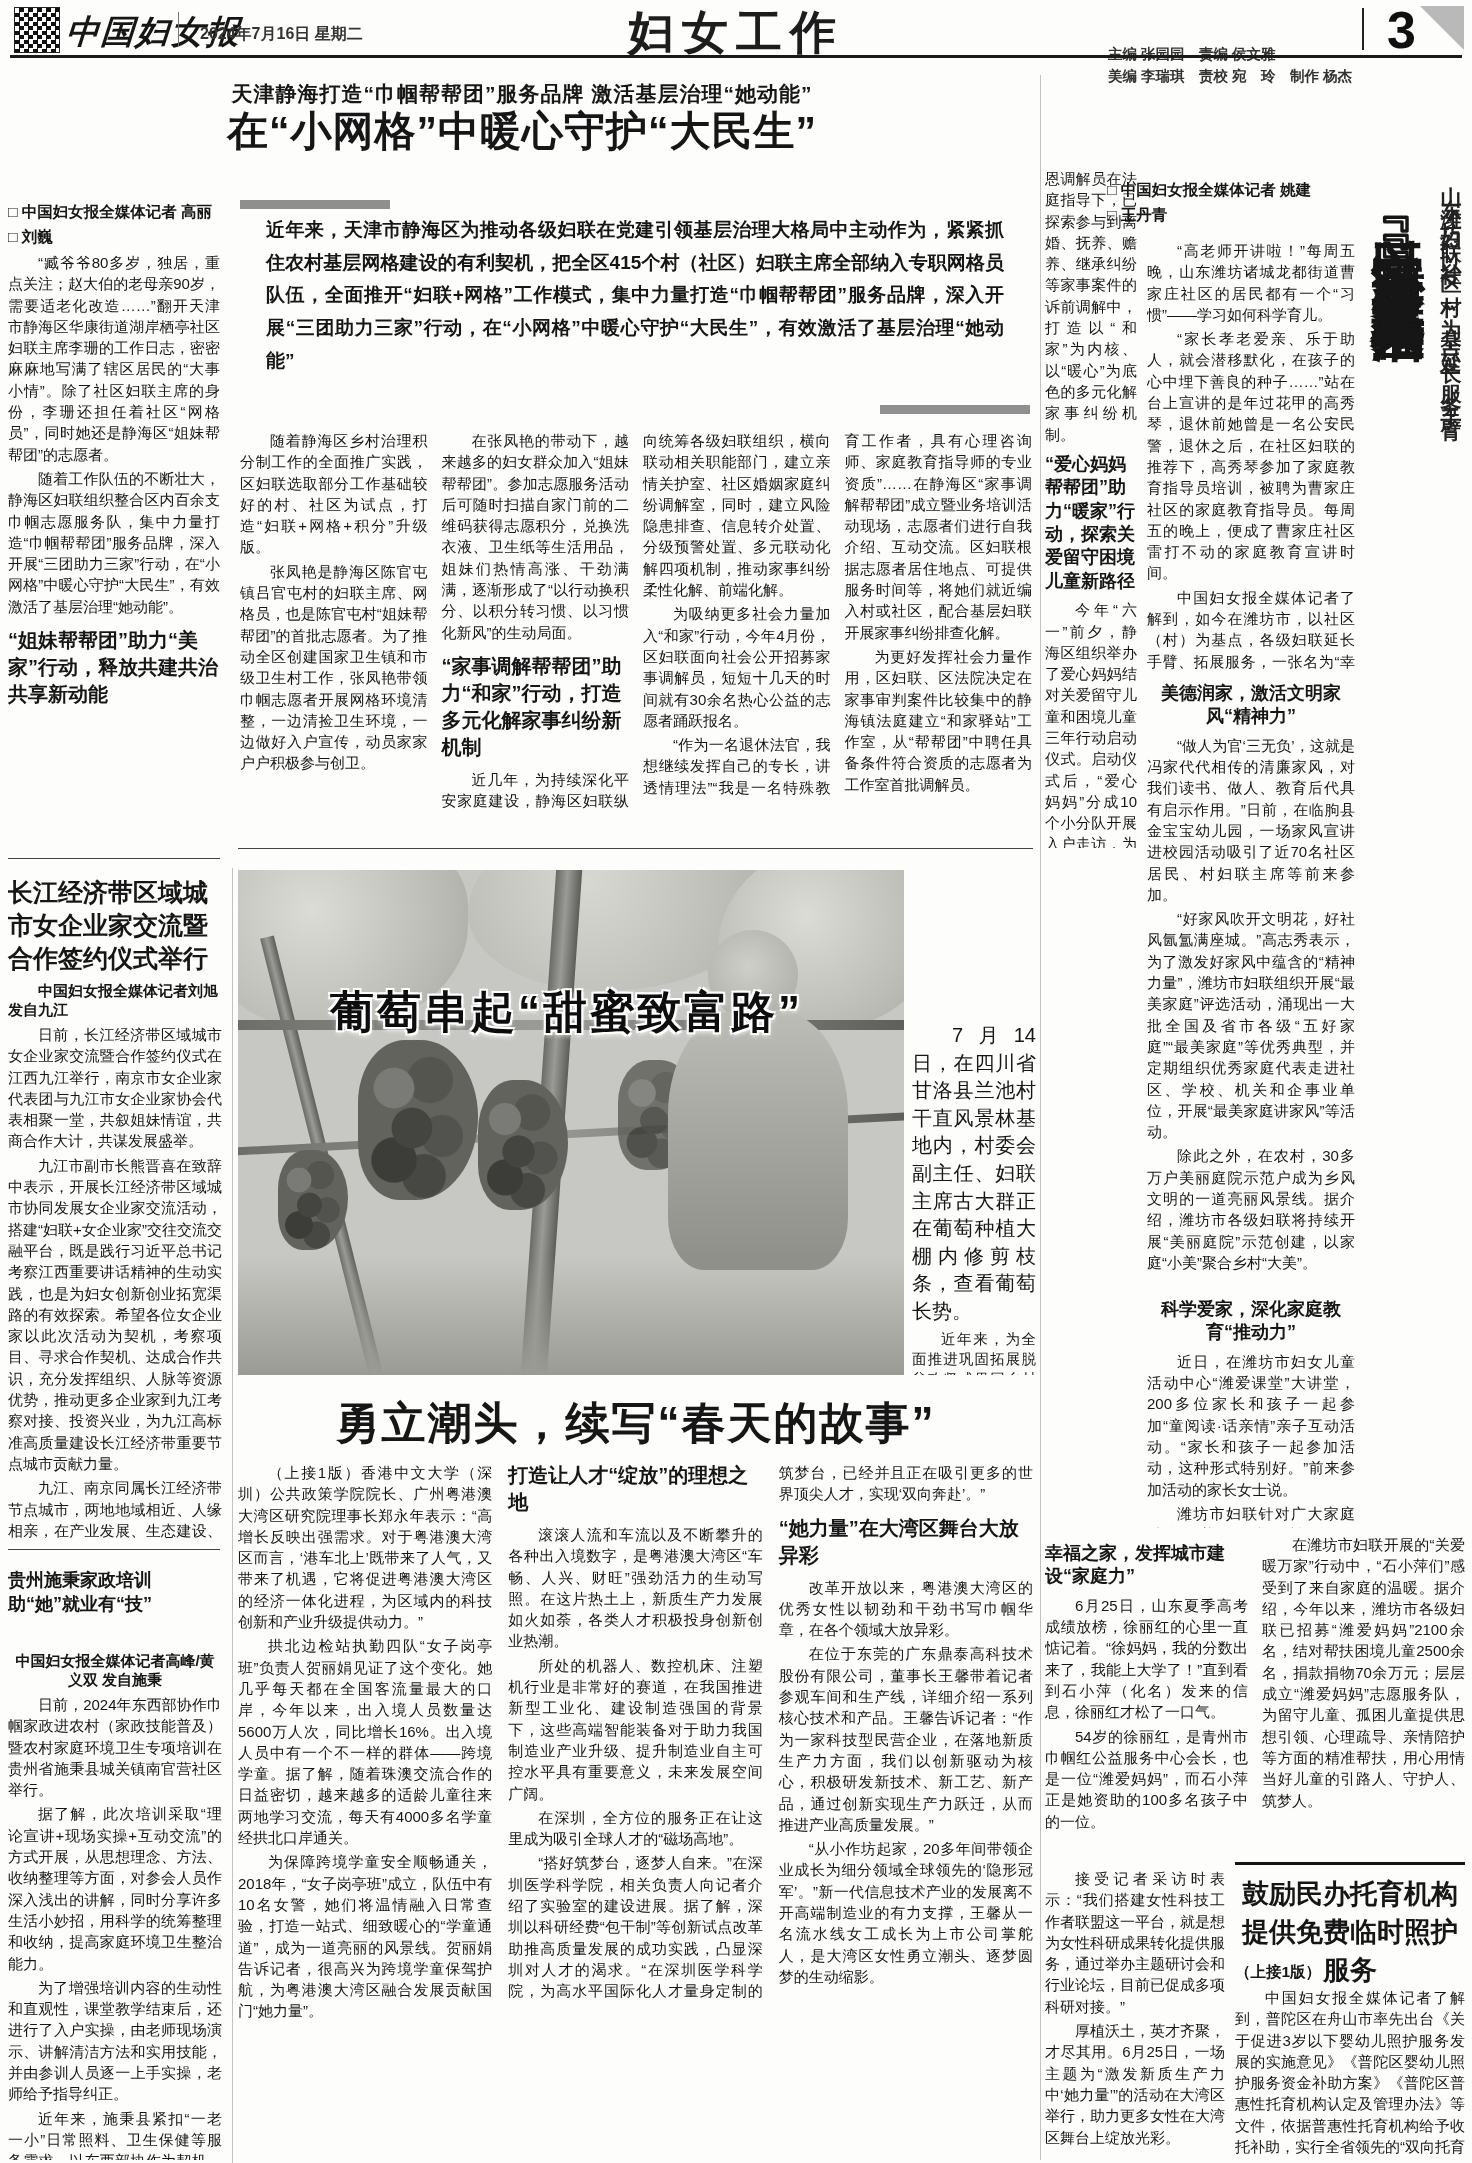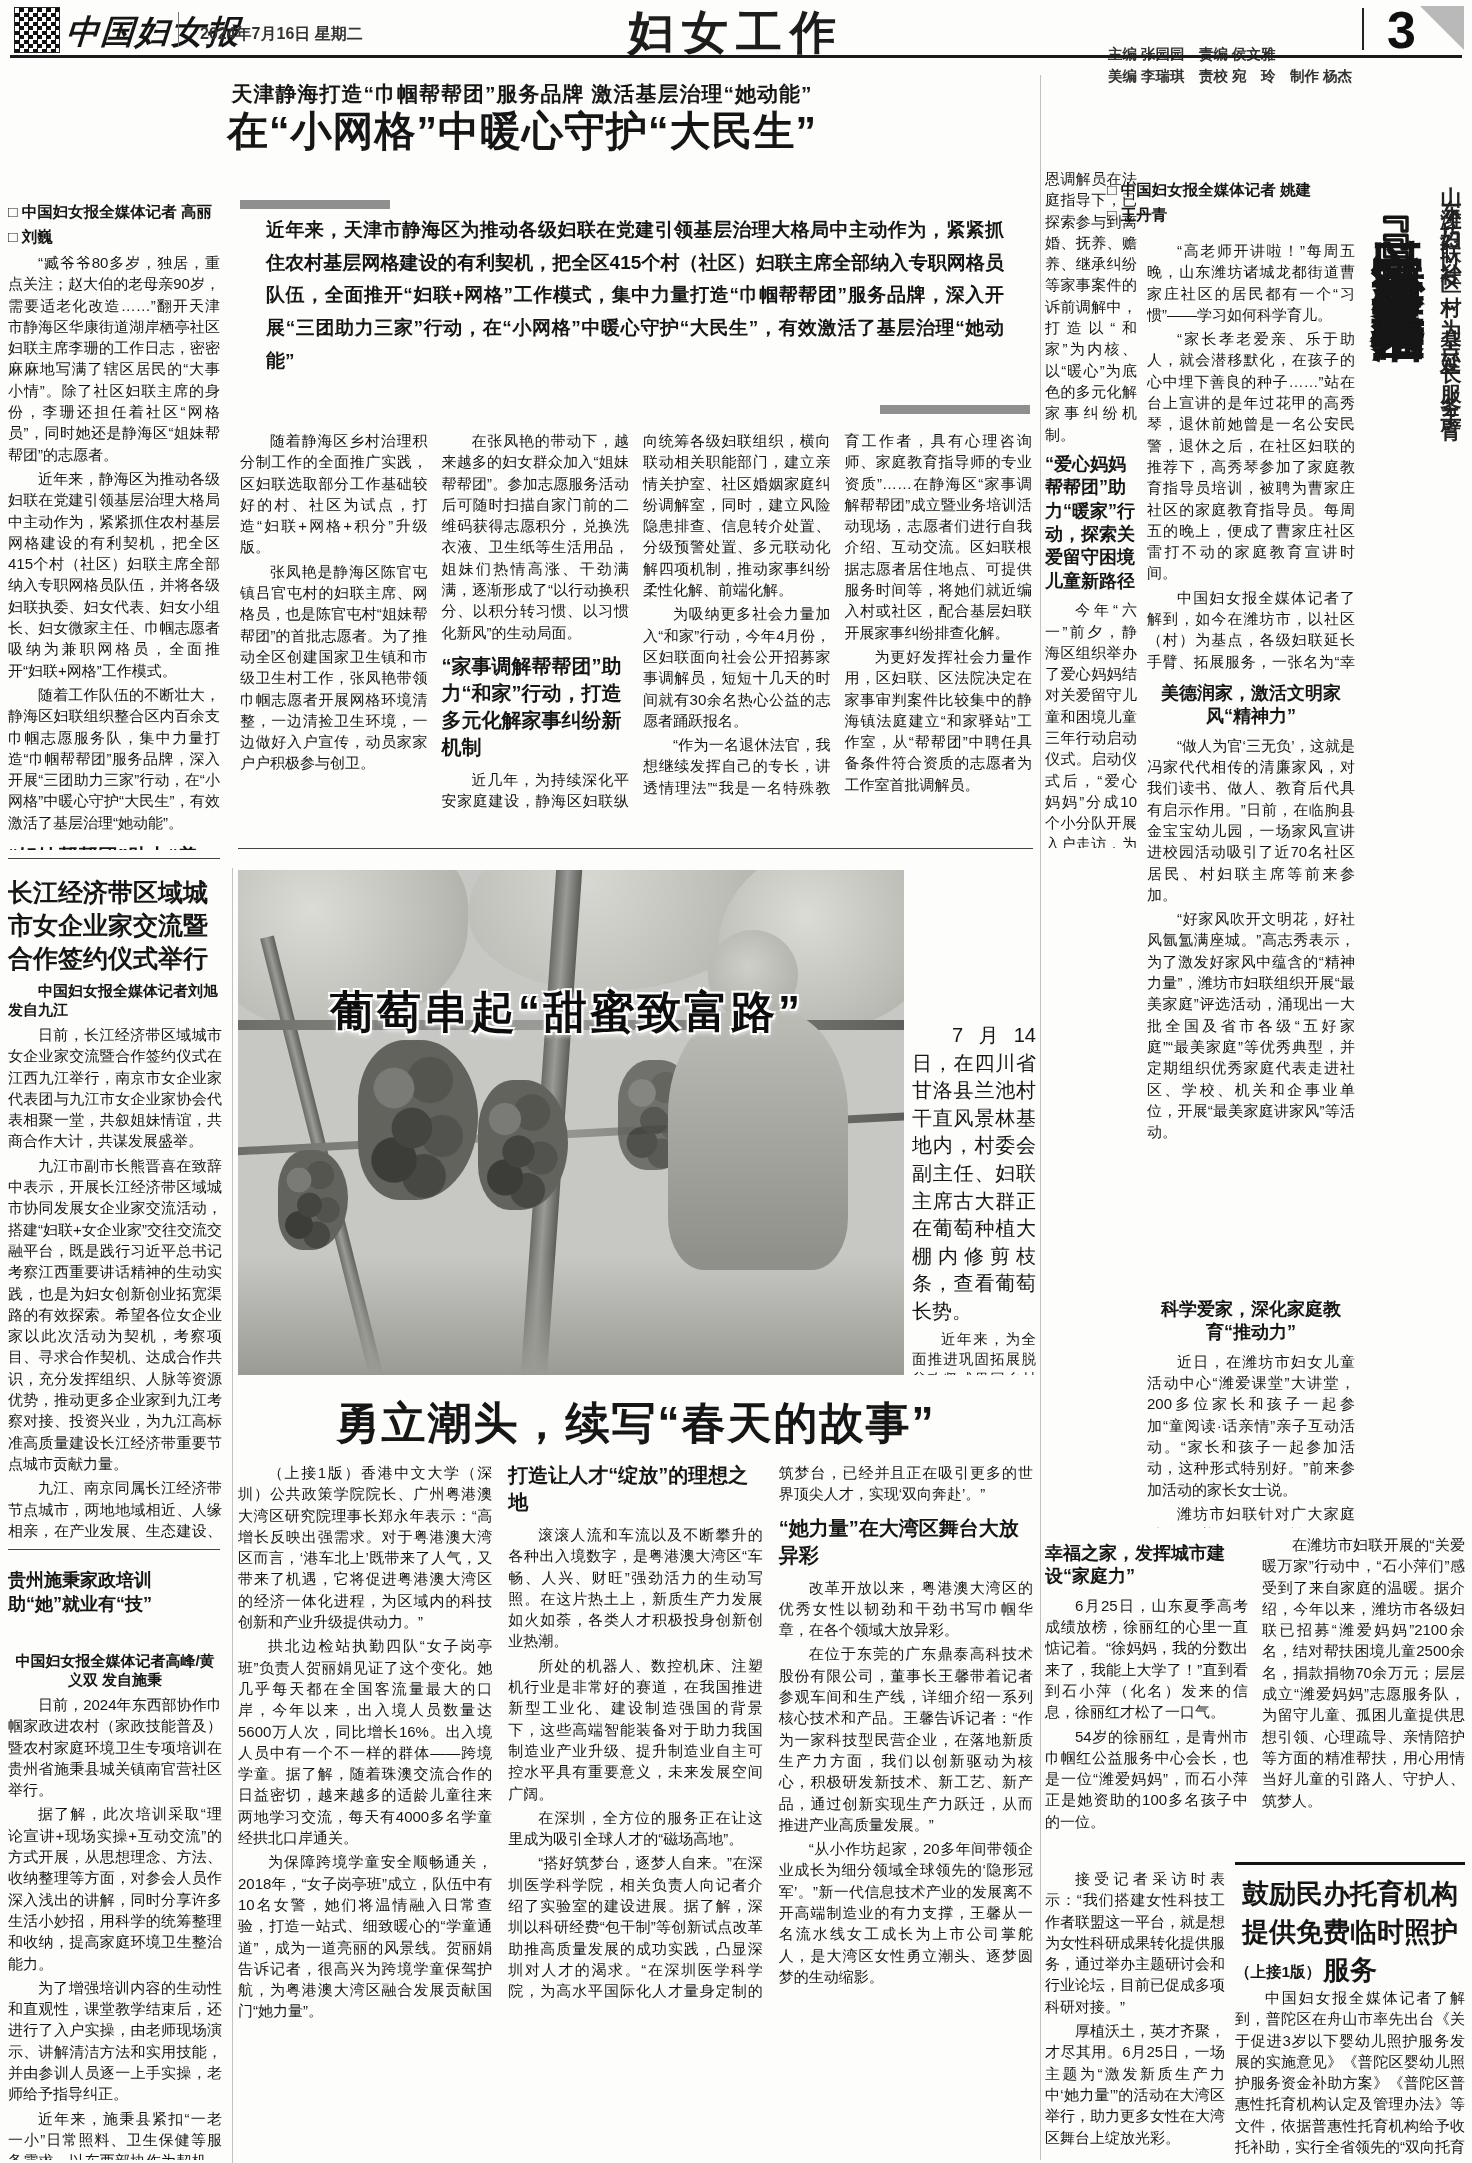--- a/index.html
+++ b/index.html
@@ -77,21 +77,20 @@
   <div class="pnum">3</div>
   <div class="hdr-rule"></div>
 
   <div class="abs kicker" style="left:8px;top:80px;width:1028px;">天津静海打造“巾帼帮帮团”服务品牌 激活基层治理“她动能”</div>
   <div class="abs h-main" style="left:8px;top:110px;width:1028px;">在“小网格”中暖心守护“大民生”</div>
 
   <div class="abs clip" style="left:8px;top:202px;width:212px;height:648px;">
     <p class="by">□ 中国妇女报全媒体记者 高丽</p>
     <p class="by">□ 刘巍</p>
     <p class="b">“臧爷爷80多岁，独居，重点关注；赵大伯的老母亲90岁，需要适老化改造……”翻开天津市静海区华康街道湖岸栖亭社区妇联主席李珊的工作日志，密密麻麻地写满了辖区居民的“大事小情”。除了社区妇联主席的身份，李珊还担任着社区“网格员”，同时她还是静海区“姐妹帮帮团”的志愿者。</p>
-    <p class="b">近年来，静海区为推动各级妇联在党建引领基层治理大格局中主动作为，紧紧抓住农村基层网格建设的有利契机，把全区415个村（社区）妇联主席全部纳入专职网格员队伍，并将各级妇联执委、妇女代表、妇女小组长、妇女微家主任、巾帼志愿者吸纳为兼职网格员，全面推开“妇联+网格”工作模式。</p>
     <p class="b">随着工作队伍的不断壮大，静海区妇联组织整合区内百余支巾帼志愿服务队，集中力量打造“巾帼帮帮团”服务品牌，深入开展“三团助力三家”行动，在“小网格”中暖心守护“大民生”，有效激活了基层治理“她动能”。</p>
     <p class="sh">“姐妹帮帮团”助力“美家”行动，释放共建共治共享新动能</p>
 
   </div>
 
   <div class="abs" style="left:240px;top:200px;width:790px;height:214px;">
     <div class="bar" style="left:0;top:0;width:150px;"></div>
     <div class="bar" style="right:0;bottom:0;width:150px;"></div>
     <div class="summary clip" style="height:196px;">近年来，天津市静海区为推动各级妇联在党建引领基层治理大格局中主动作为，紧紧抓住农村基层网格建设的有利契机，把全区415个村（社区）妇联主席全部纳入专职网格员队伍，全面推开“妇联+网格”工作模式，集中力量打造“巾帼帮帮团”服务品牌，深入开展“三团助力三家”行动，在“小网格”中暖心守护“大民生”，有效激活了基层治理“她动能”</div>
   </div>
@@ -128,20 +127,21 @@
     <p class="b">“高老师开讲啦！”每周五晚，山东潍坊诸城龙都街道曹家庄社区的居民都有一个“习惯”——学习如何科学育儿。</p>
     <p class="b">“家长孝老爱亲、乐于助人，就会潜移默化，在孩子的心中埋下善良的种子……”站在台上宣讲的是年过花甲的高秀琴，退休前她曾是一名公安民警，退休之后，在社区妇联的推荐下，高秀琴参加了家庭教育指导员培训，被聘为曹家庄社区的家庭教育指导员。每周五的晚上，便成了曹家庄社区雷打不动的家庭教育宣讲时间。</p>
     <p class="b">中国妇女报全媒体记者了解到，如今在潍坊市，以社区（村）为基点，各级妇联延长手臂、拓展服务，一张名为“幸福家”的网络正徐徐铺开，惠及生活在此的万千家庭。</p>
 
   </div>
 
   <div class="abs clip" style="left:1147px;top:674px;width:208px;height:612px;">
     <p class="sh-sm" style="text-align:center;">美德润家，激活文明家风“精神力”</p>
     <p class="b">“做人为官‘三无负’，这就是冯家代代相传的清廉家风，对我们读书、做人、教育后代具有启示作用。”日前，在临朐县金宝宝幼儿园，一场家风宣讲进校园活动吸引了近70名社区居民、村妇联主席等前来参加。</p>
     <p class="b">“好家风吹开文明花，好社风氤氲满座城。”高志秀表示，为了激发好家风中蕴含的“精神力量”，潍坊市妇联组织开展“最美家庭”评选活动，涌现出一大批全国及省市各级“五好家庭”“最美家庭”等优秀典型，并定期组织优秀家庭代表走进社区、学校、机关和企事业单位，开展“最美家庭讲家风”等活动。</p>
+    <p class="b">除此之外，在农村，30多万户美丽庭院示范户成为乡风文明的一道亮丽风景线。据介绍，潍坊市各级妇联将持续开展“美丽庭院”示范创建，以家庭“小美”聚合乡村“大美”。</p>
   </div>
 
   <div class="abs clip" style="left:1147px;top:1290px;width:208px;height:238px;">
     <p class="sh-sm" style="text-align:center;">科学爱家，深化家庭教育“推动力”</p>
     <p class="b">近日，在潍坊市妇女儿童活动中心“潍爱课堂”大讲堂，200多位家长和孩子一起参加“童阅读·话亲情”亲子互动活动。“家长和孩子一起参加活动，这种形式特别好。”前来参加活动的家长女士说。</p>
     <p class="b">潍坊市妇联针对广大家庭科学教养的需求不断细化服务，先后开办“家教有爱陪伴课堂”“父母成长课堂”等系列课程。其中，“爱·家·美家教指导服务直通车”开进全市城乡社区，开展“点单式”指导和“送教式”宣讲，累计有50余万名家长和儿童受益。</p>
 
   </div>
 
   <div class="abs cols2 clip" style="left:1045px;top:1534px;width:420px;height:322px;">

